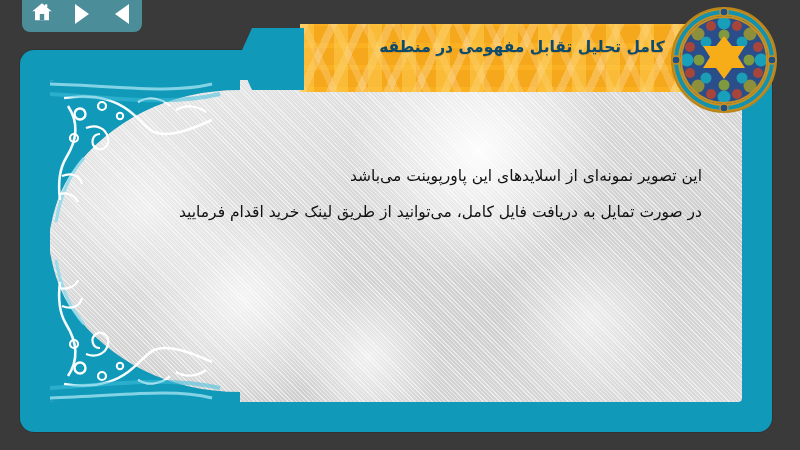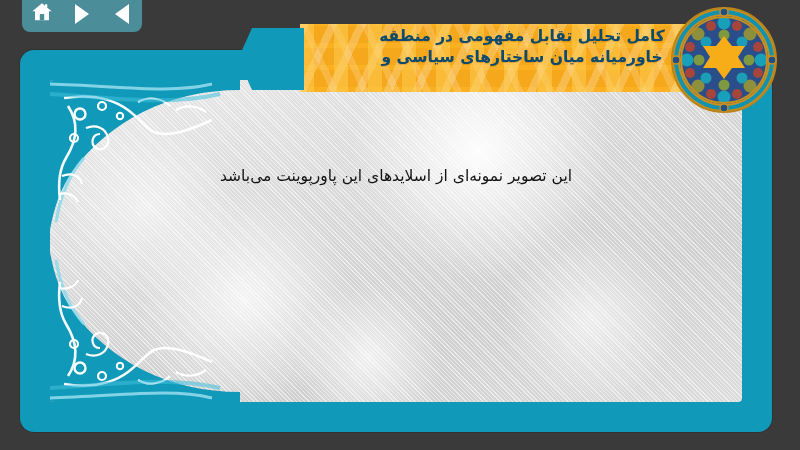--- a/index.html
+++ b/index.html
@@ -82,21 +82,21 @@
       repeating-linear-gradient(45deg, rgba(255,255,255,.55) 0 1px, rgba(0,0,0,0) 1px 3px),
       linear-gradient(160deg,#e9e9e9 0%,#d6d6d6 45%,#cfcfcf 70%,#dcdcdc 100%);
   }
   .orn{position:absolute;width:190px;height:150px;pointer-events:none;}
   .orn.tl{left:0;top:0;}
   .orn.bl{left:0;bottom:0;transform:scaleY(-1);}
 
   
   .bodytext{
     position:absolute;left:40px;right:40px;top:78px;z-index:20;
-    text-align:center;direction:rtl;
+    text-align:right;direction:rtl;
   }
   .bline{
     color:#111111;font-size:15.5px;line-height:36px;white-space:nowrap;
     font-family:"DejaVu Sans","Liberation Sans",sans-serif;
   }
 </style>
 </head>
 <body>
 
 <div id="slide">
@@ -141,37 +141,37 @@
           <path d="M88,22 C98,16 112,18 120,26" stroke="#ffffff" stroke-width="2.2" fill="none"></path>
           <path d="M126,30 C136,24 148,26 156,32" stroke="#ffffff" stroke-width="2.2" fill="none"></path>
           <path d="M12,96 C22,92 30,96 32,104" stroke="#ffffff" stroke-width="2.2" fill="none"></path>
           <path d="M10,114 C18,112 26,116 28,122" stroke="#ffffff" stroke-width="2.2" fill="none"></path>
           <path d="M0,14 C66,18 118,26 170,14" stroke="#3fc0dc" stroke-width="4" fill="none" opacity="0.55"></path>
         </svg>
       </div>
 
       <div class="bodytext">
         <div class="bline">این تصویر نمونه‌ای از اسلایدهای این پاورپوینت می‌باشد</div>
+        <div class="bline">در صورت تمایل به دریافت فایل کامل، می‌توانید از طریق لینک خرید اقدام فرمایید</div>
       </div>
 
     </div>
   </div>
 
   <div class="notch">
     <svg viewBox="0 0 66 62" width="66" height="62" xmlns="http://www.w3.org/2000/svg">
       <path d="M66,0 L66,62 L14,62 L0,31 L14,0 Z" fill="#1099b8"></path>
     </svg>
   </div>
 
   <div class="banner">
     <div class="pat"></div>
     <div class="pat2"></div>
     <div class="title-wrap">
       <div class="title-line l1">کامل تحلیل تقابل مفهومی در منطقه</div>
-      <div class="title-line">خاورمیانه میان ساختارهای سیاسی و</div>
     </div>
   </div>
 
   <div class="medallion">
     <svg viewBox="0 0 108 108" width="108" height="108" xmlns="http://www.w3.org/2000/svg">
       <defs>
         <clipPath id="ring">
             <circle cx="54" cy="54" r="43"></circle>
           </clipPath>
       </defs>

